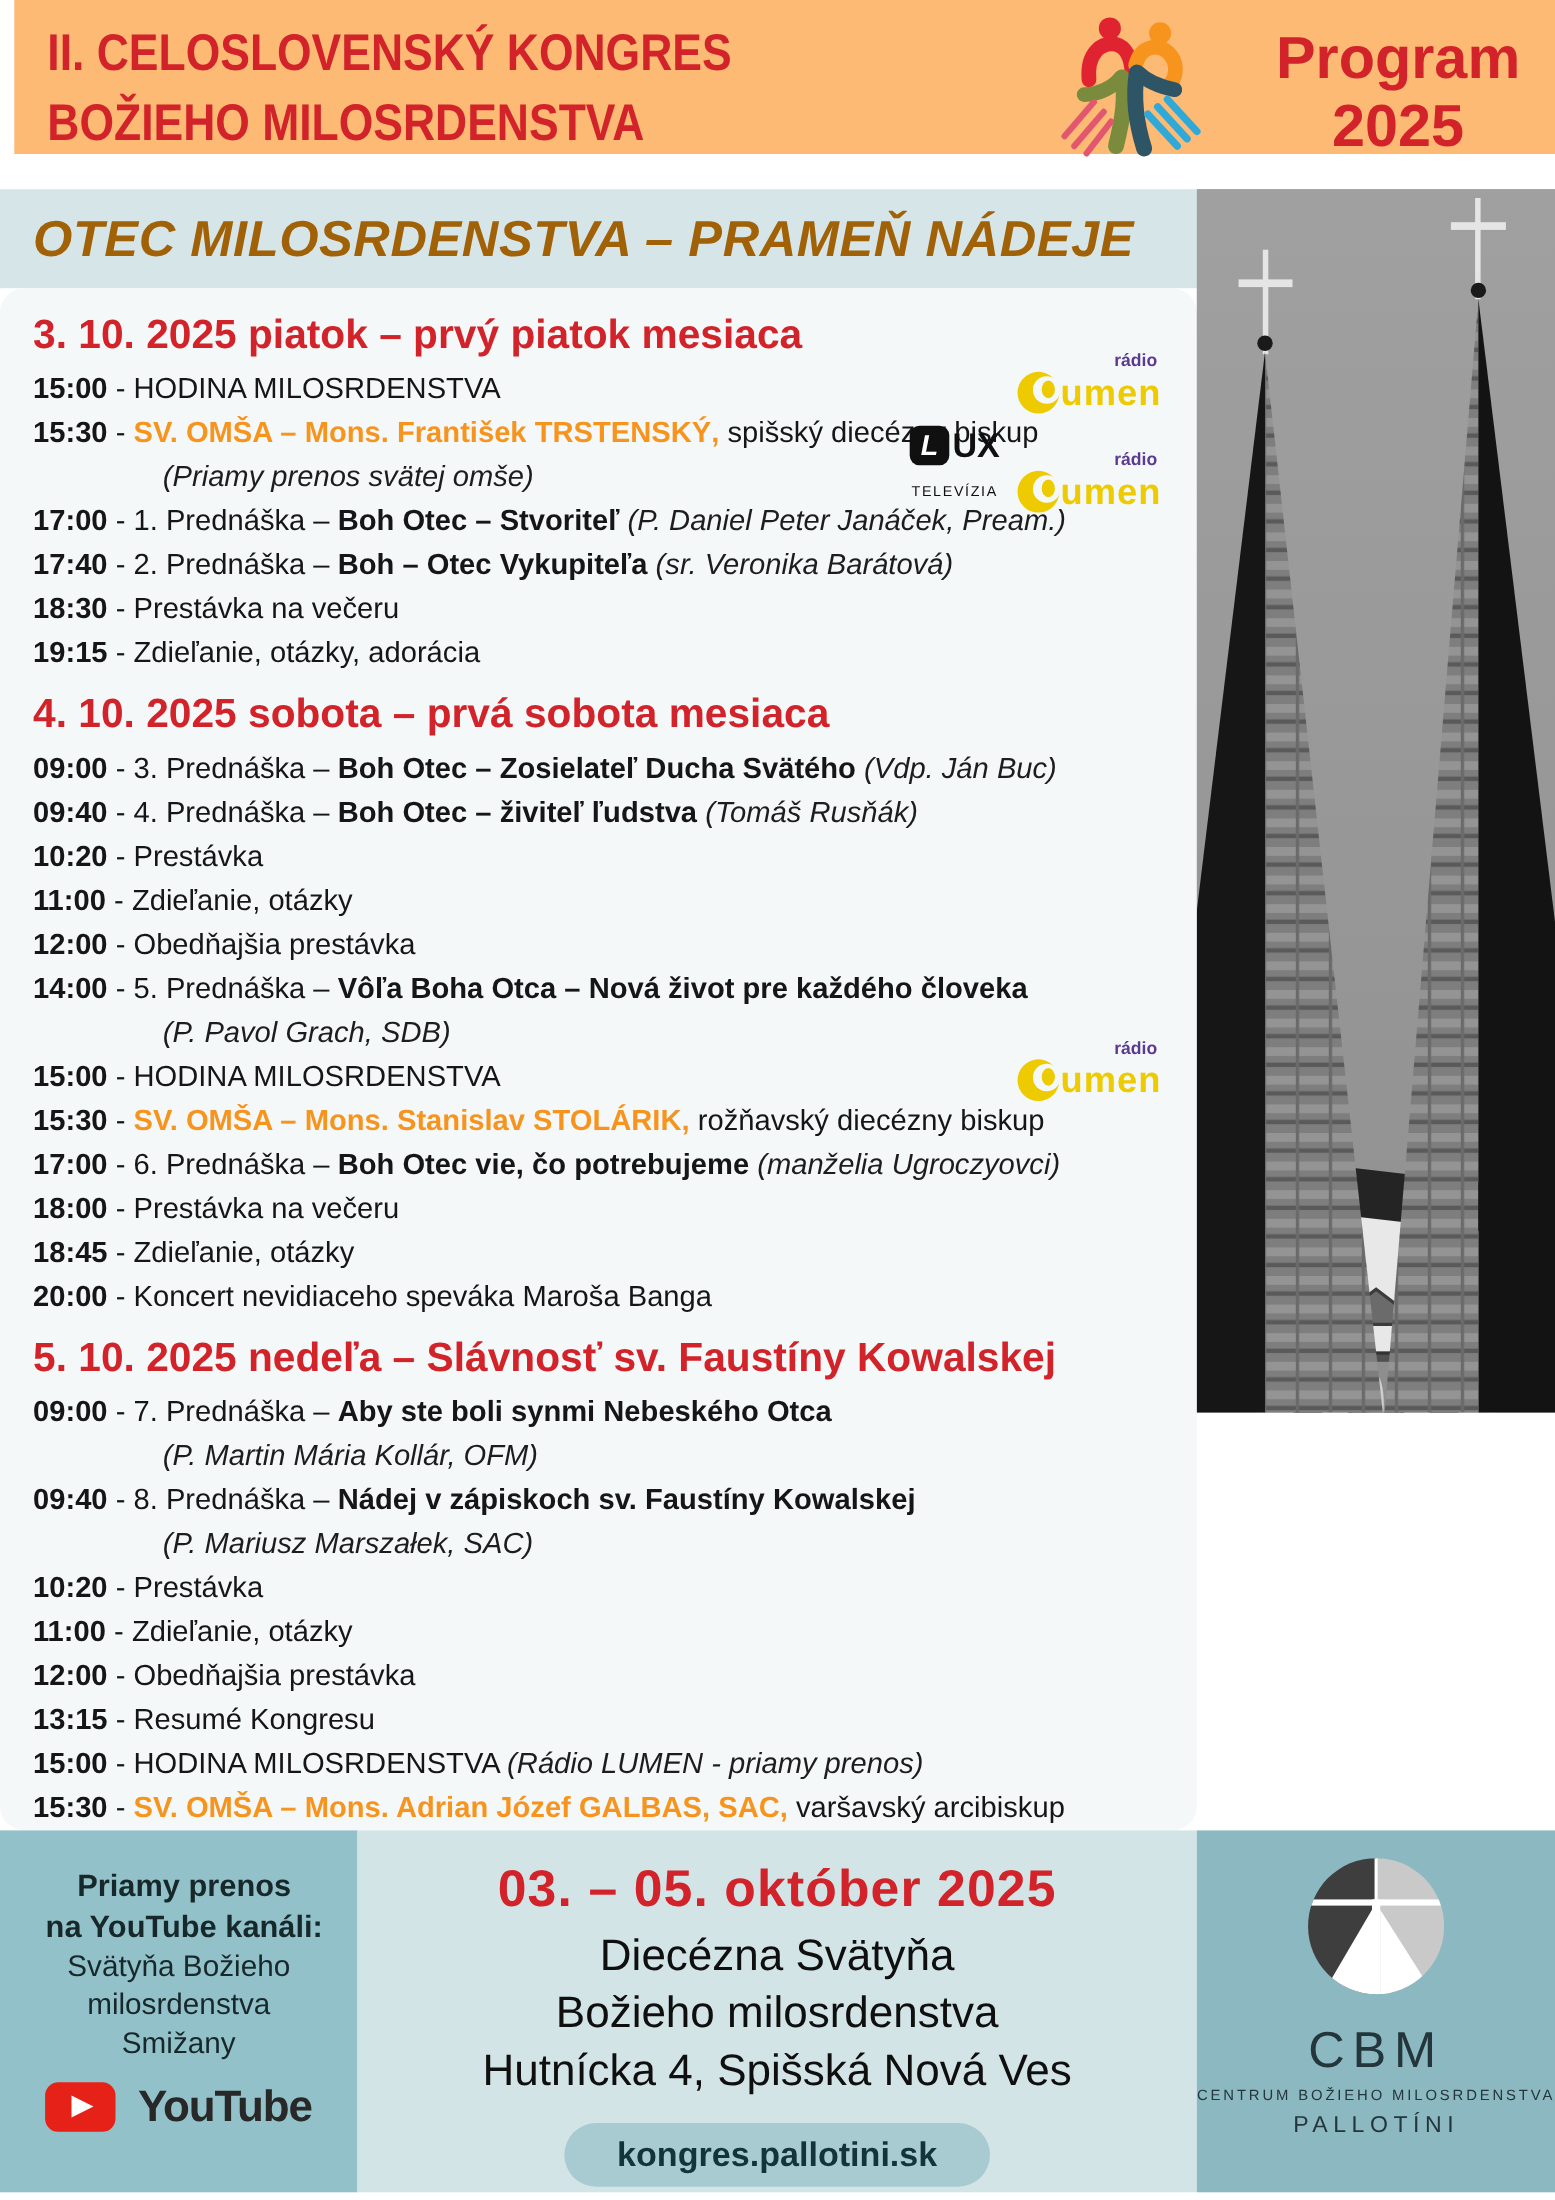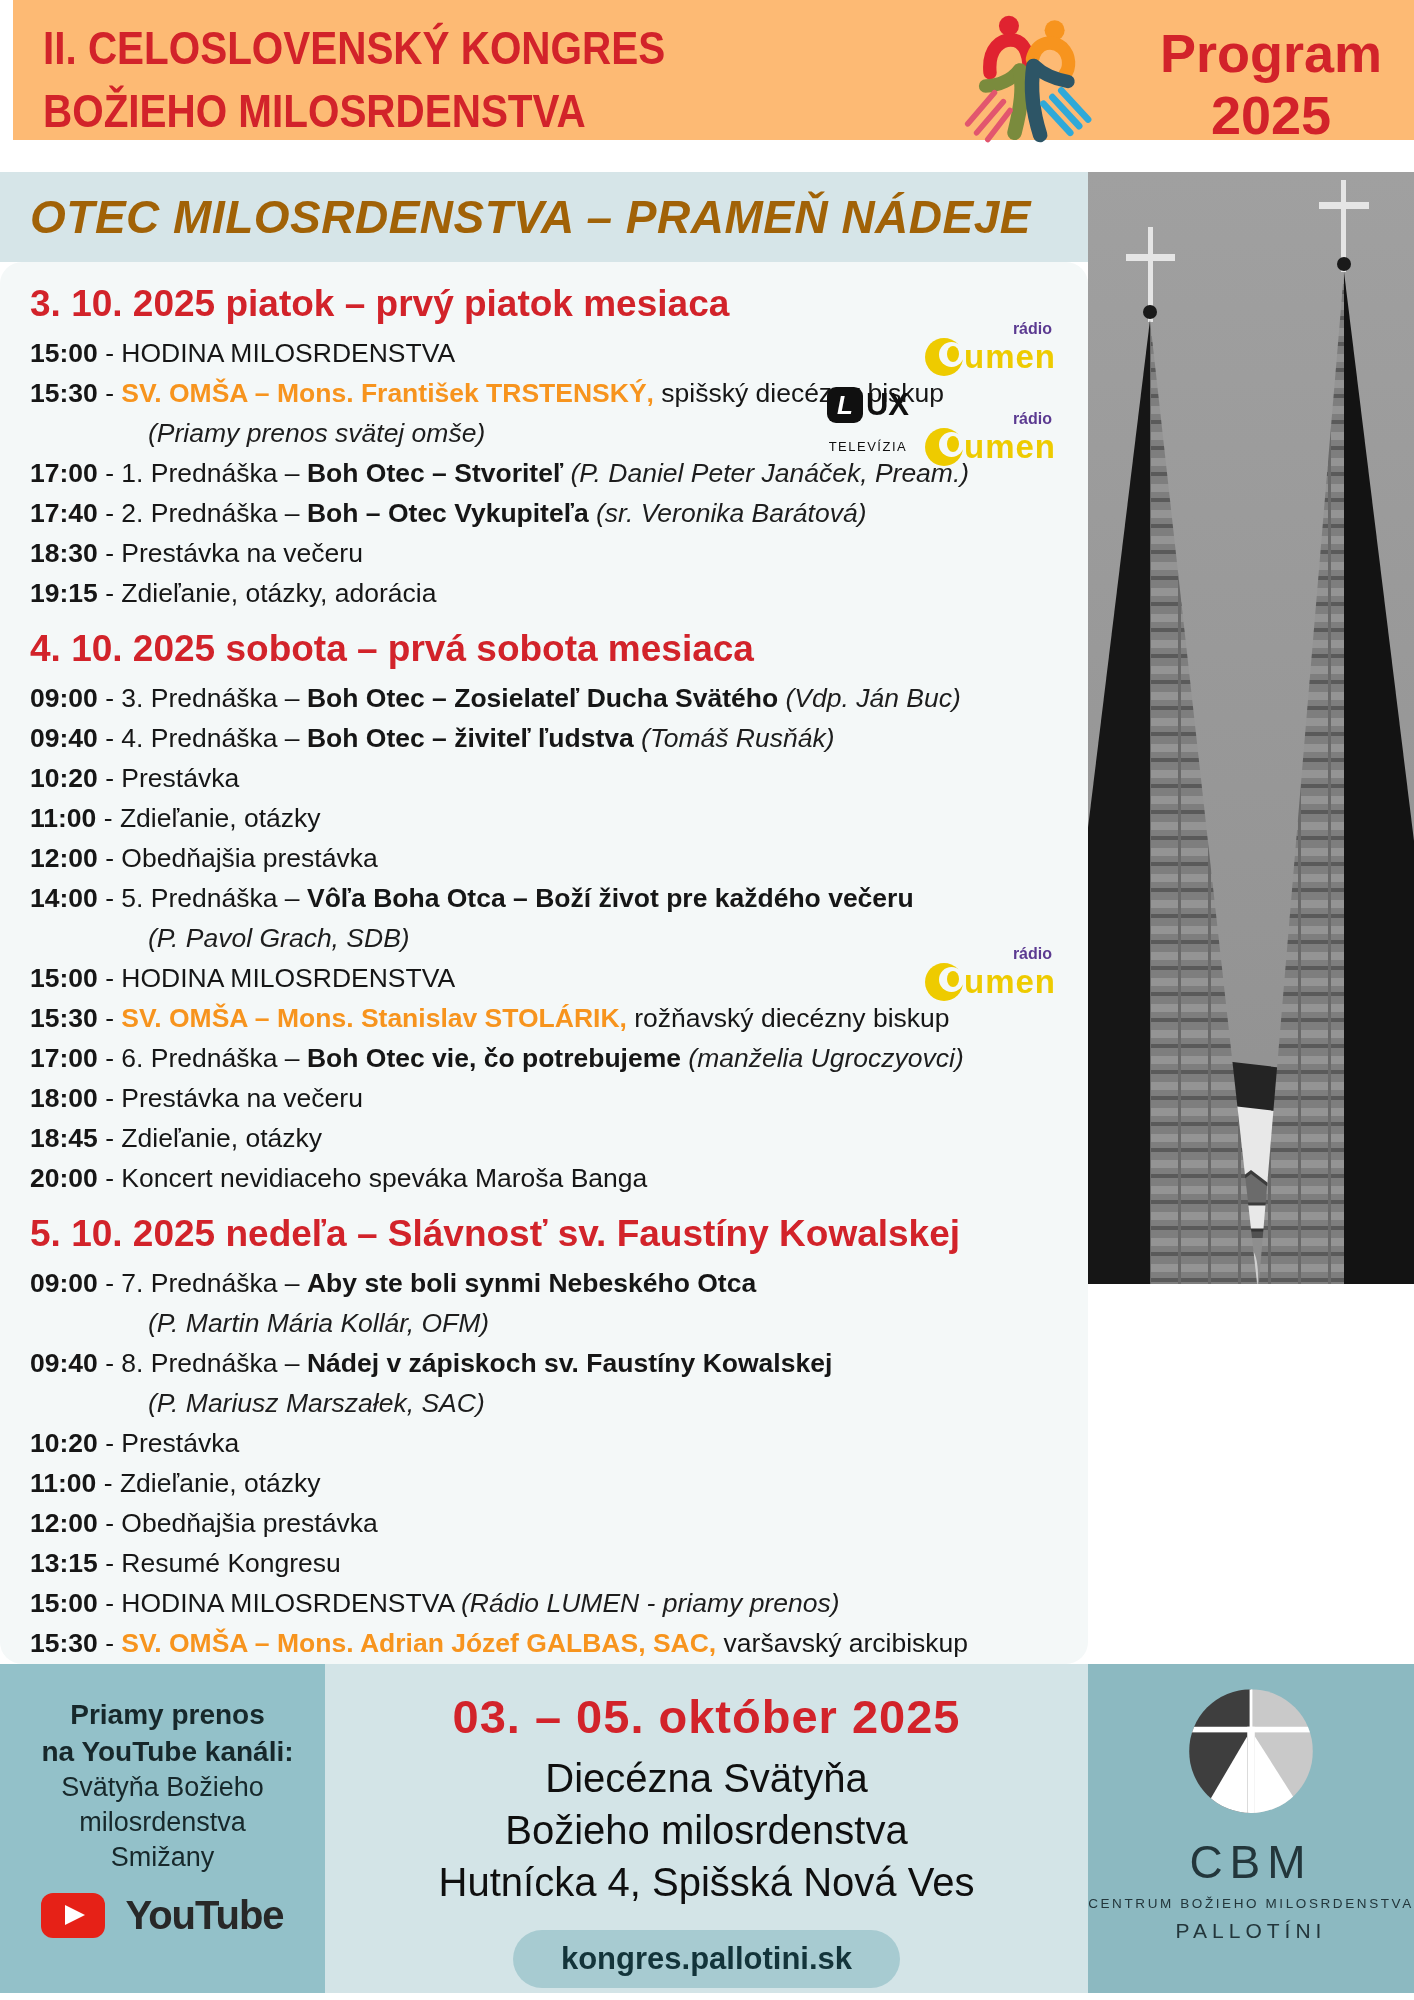--- a/index.html
+++ b/index.html
@@ -150,21 +150,21 @@
       <div class="row"><span class="t">17:00</span><span class="sep"> - </span><span class="seg n">1. Prednáška – </span><span class="seg b">Boh Otec – Stvoriteľ</span><span class="seg i"> (P. Daniel Peter Janáček, Pream.)</span></div>
       <div class="row"><span class="t">17:40</span><span class="sep"> - </span><span class="seg n">2. Prednáška – </span><span class="seg b">Boh – Otec Vykupiteľa</span><span class="seg i"> (sr. Veronika Barátová)</span></div>
       <div class="row"><span class="t">18:30</span><span class="sep"> - </span><span class="seg n">Prestávka na večeru</span></div>
       <div class="row"><span class="t">19:15</span><span class="sep"> - </span><span class="seg n">Zdieľanie, otázky, adorácia</span></div>
       <div class="day-heading"><span class="day-date">4. 10. 2025</span><span class="day-label"> sobota – prvá sobota mesiaca</span></div>
       <div class="row"><span class="t">09:00</span><span class="sep"> - </span><span class="seg n">3. Prednáška – </span><span class="seg b">Boh Otec – Zosielateľ Ducha Svätého</span><span class="seg i"> (Vdp. Ján Buc)</span></div>
       <div class="row"><span class="t">09:40</span><span class="sep"> - </span><span class="seg n">4. Prednáška – </span><span class="seg b">Boh Otec – živiteľ ľudstva</span><span class="seg i"> (Tomáš Rusňák)</span></div>
       <div class="row"><span class="t">10:20</span><span class="sep"> - </span><span class="seg n">Prestávka</span></div>
       <div class="row"><span class="t">11:00</span><span class="sep"> - </span><span class="seg n">Zdieľanie, otázky</span></div>
       <div class="row"><span class="t">12:00</span><span class="sep"> - </span><span class="seg n">Obedňajšia prestávka</span></div>
-      <div class="row"><span class="t">14:00</span><span class="sep"> - </span><span class="seg n">5. Prednáška – </span><span class="seg b">Vôľa Boha Otca – Boží život pre každého večeru</span></div>
+      <div class="row"><span class="t">14:00</span><span class="sep"> - </span><span class="seg n">5. Prednáška – </span><span class="seg b">Vôľa Boha Otca – Nová život pre každého človeka</span></div>
       <div class="row cont"><span class="seg i">(P. Pavol Grach, SDB)</span></div>
       <div class="row"><span class="t">15:00</span><span class="sep"> - </span><span class="seg n">HODINA MILOSRDENSTVA</span><div class="logo-slot">
           <div class="lumen">
             <div class="radio">rádio</div>
             <div class="word">
               <span class="disc"></span>
               <span>umen</span>
             </div>
           </div>
         </div></div>

